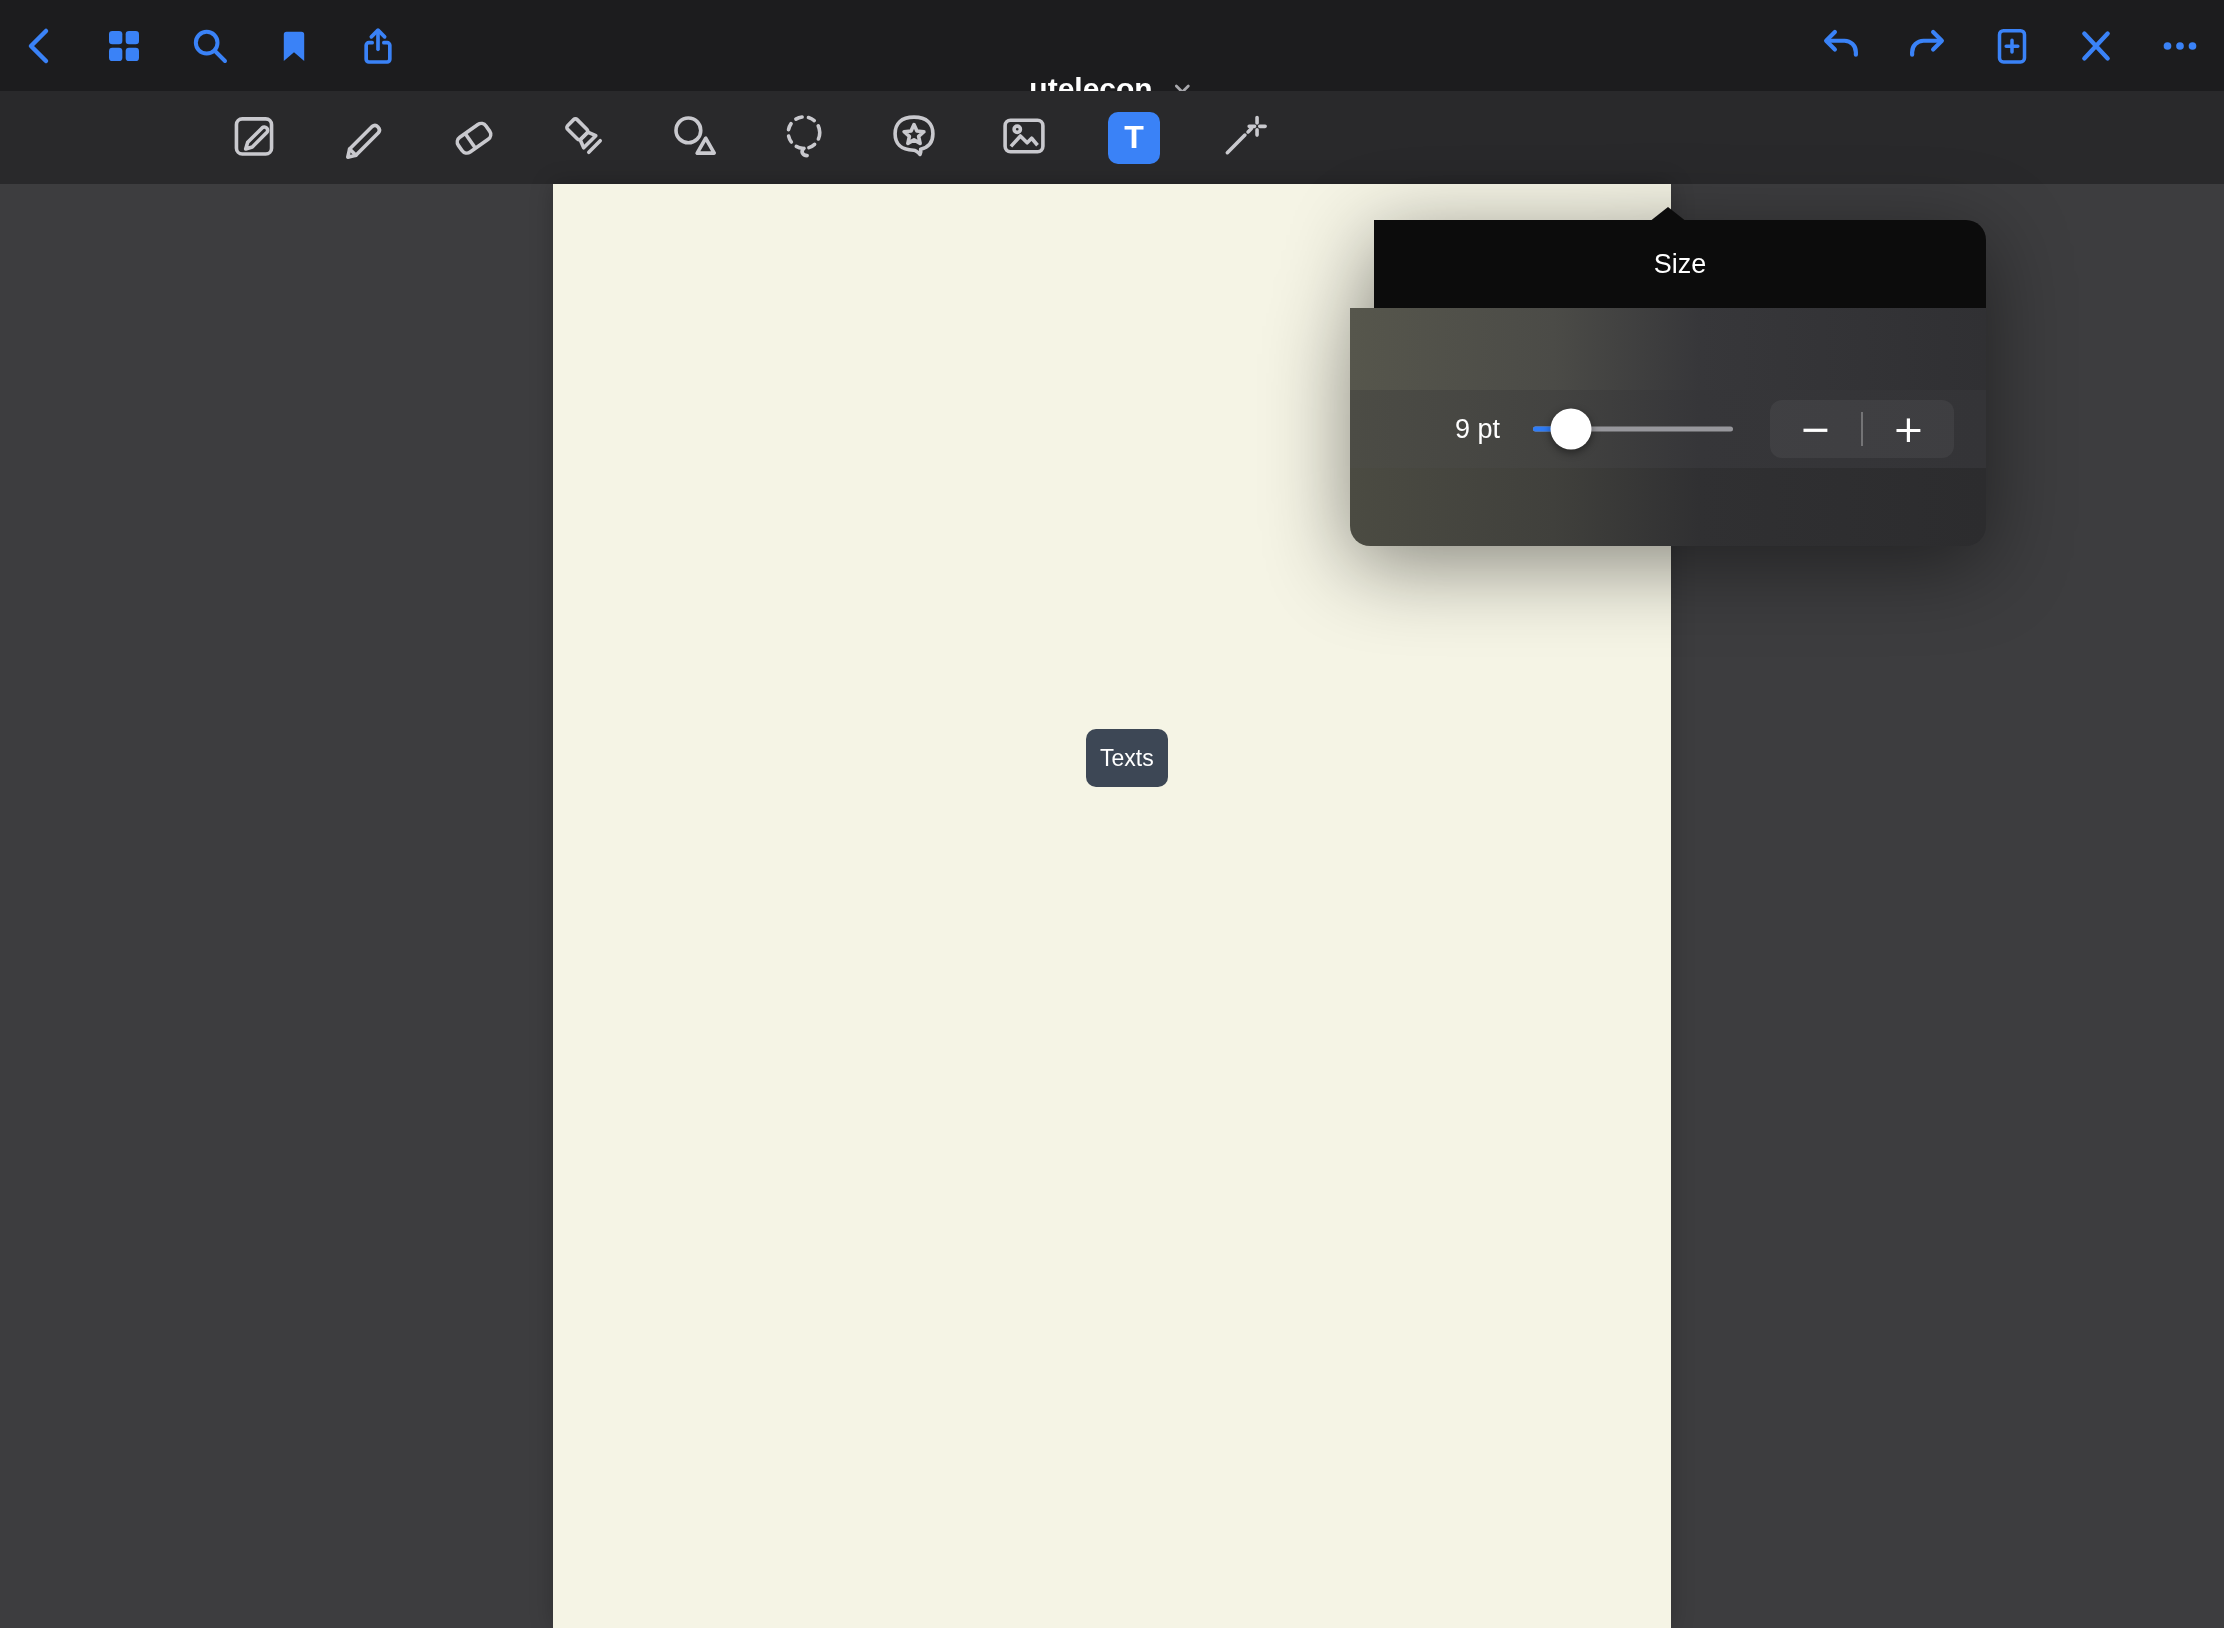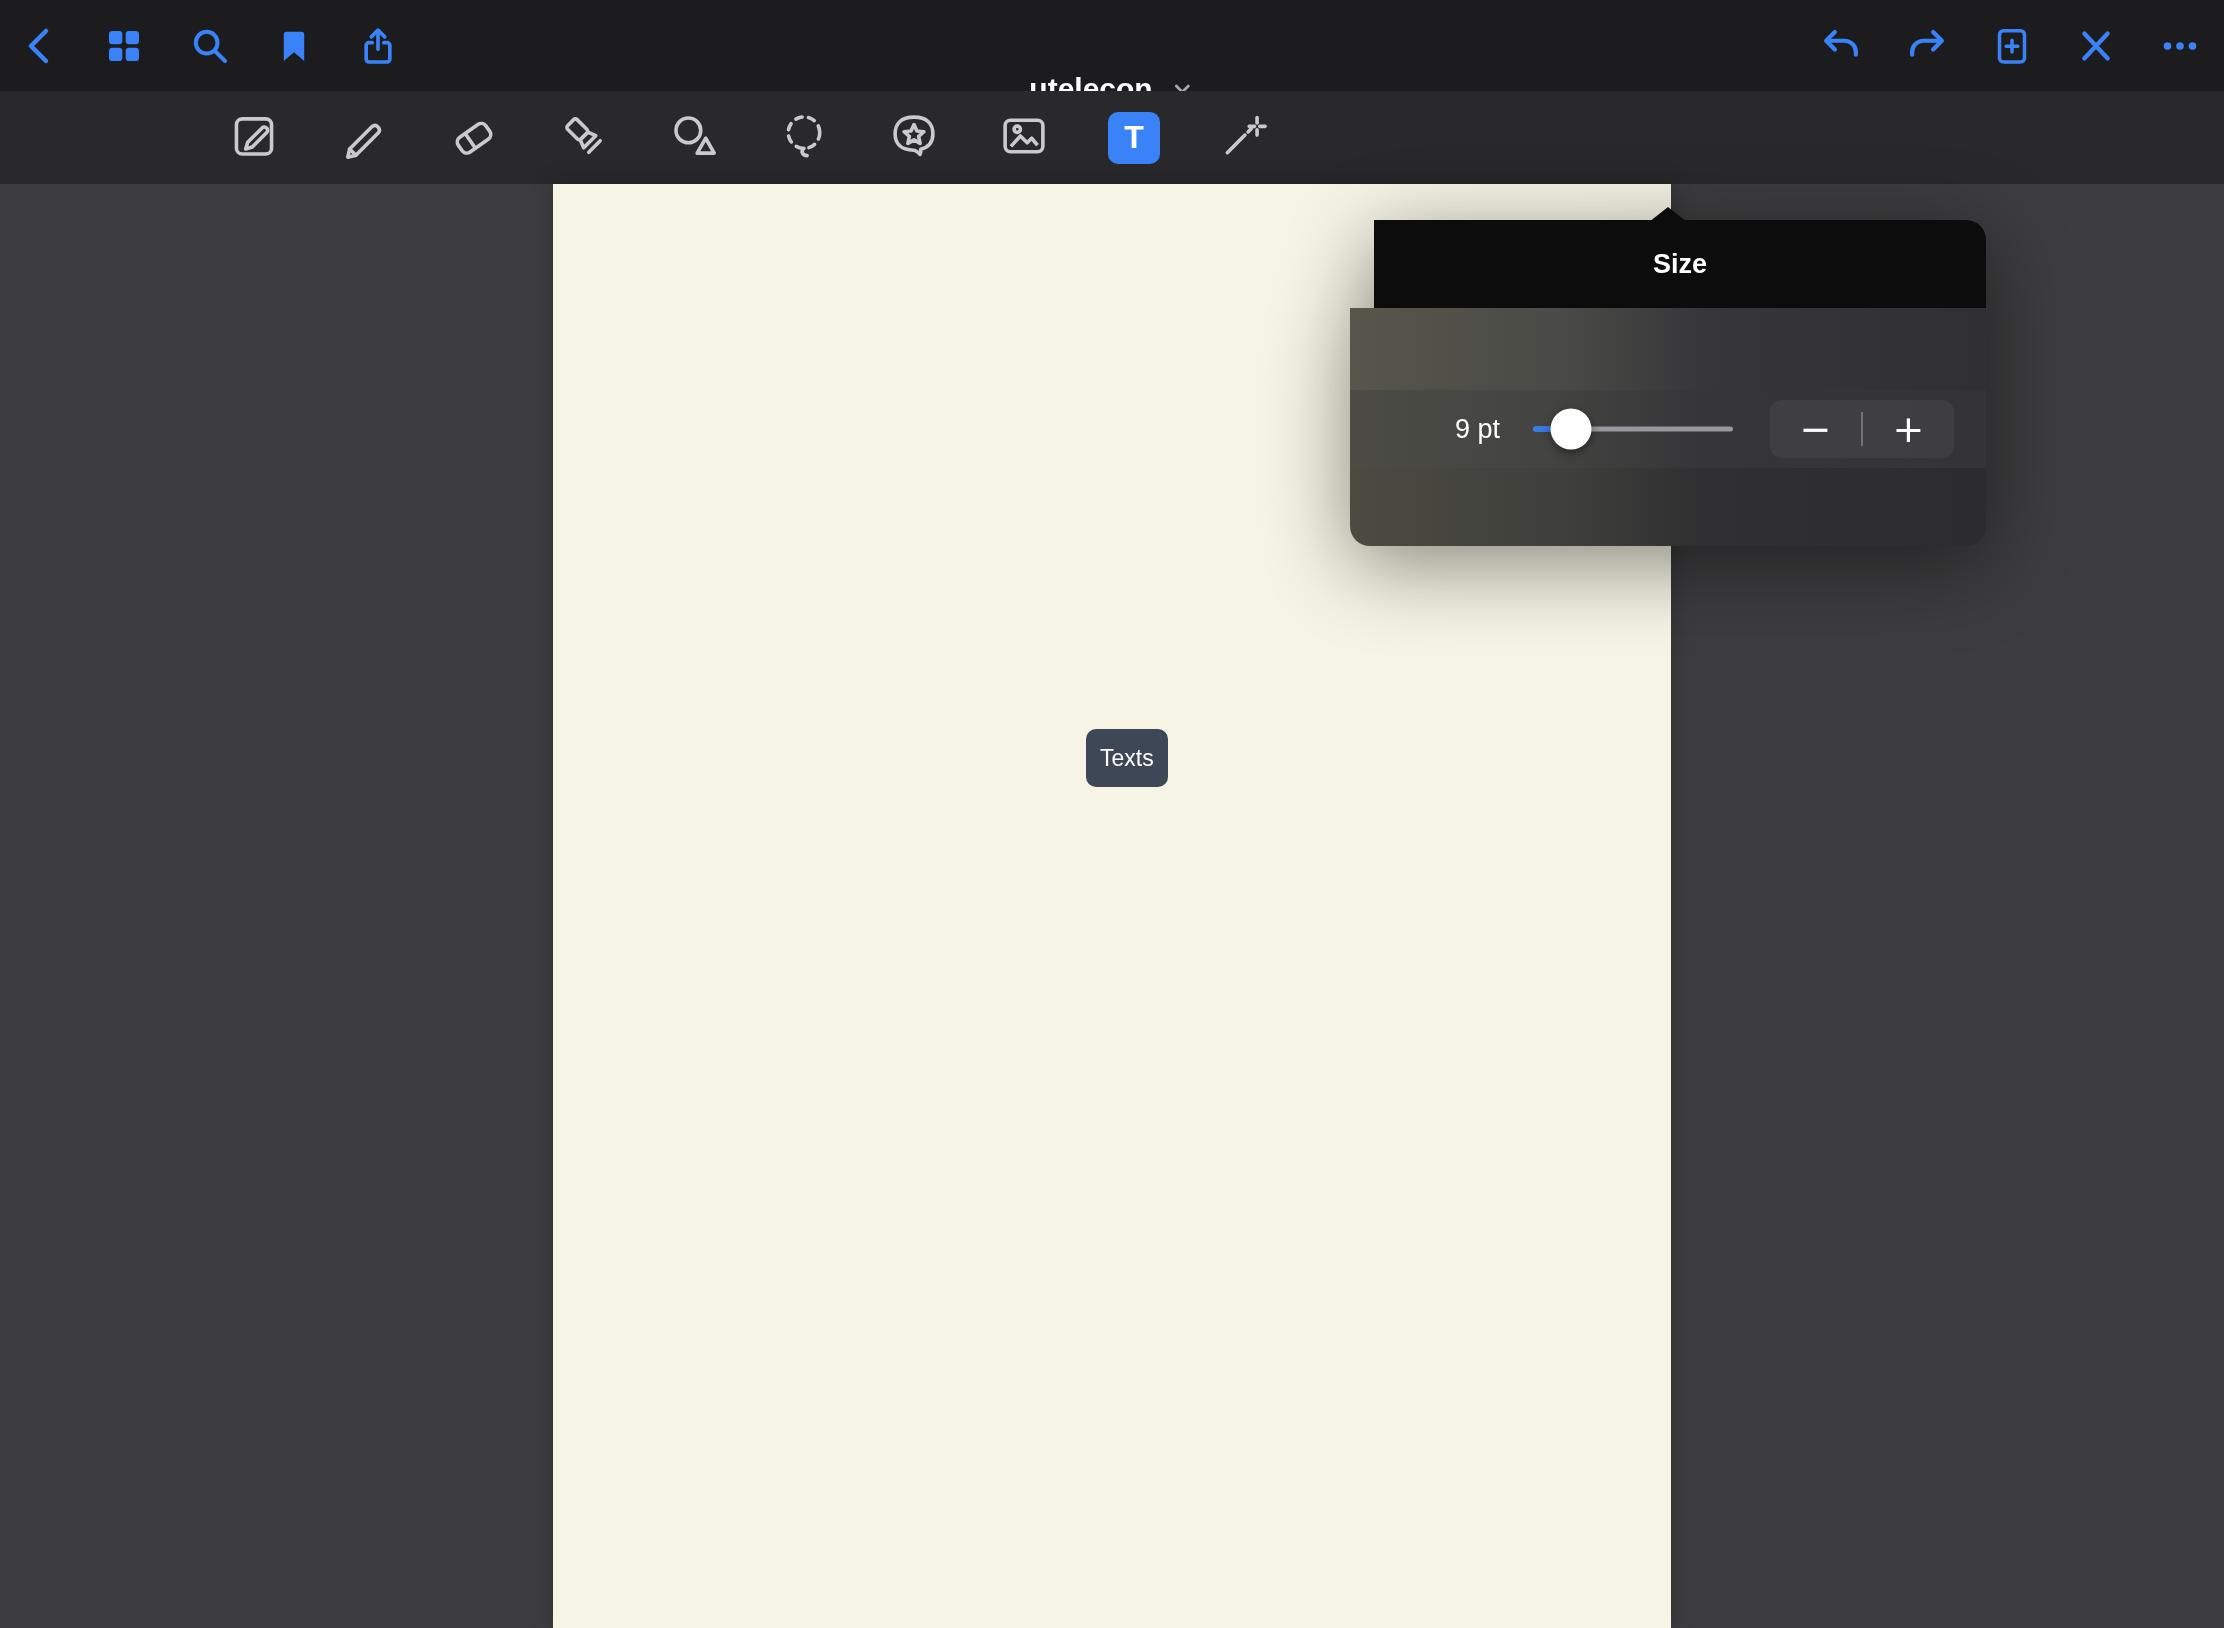--- a/index.html
+++ b/index.html
@@ -47,21 +47,21 @@
     box-shadow:0 0 22px rgba(0,0,0,.22); }
   .text-object { position:absolute; left:533px; top:545px; min-width:78px; height:58px; padding:4px 14px;
     background:#3d4755; border-radius:10px; color:#ffffff; font-size:23px;
     display:flex; align-items:center; justify-content:center; cursor:pointer; }
 
   
   .popover { position:absolute; left:1350px; top:206px; width:636px; filter:drop-shadow(0 18px 42px rgba(0,0,0,.45)); }
   .popover-caret { position:absolute; top:1px; left:299px; width:0; height:0;
     border-left:19px solid transparent; border-right:19px solid transparent; border-bottom:15px solid #0c0c0c; }
   .popover-body { margin-top:14px; border-radius:20px; overflow:hidden; }
-  .popover-header { height:88px; background:#0c0c0c; color:#fff; font-size:27px; font-weight:700;
+  .popover-header { height:88px; background:#0c0c0c; color:#fff; font-size:27px; font-weight:400;
     display:flex; align-items:center; justify-content:center;margin-left:24px; }
   .pop-band-top { height:82px; background:linear-gradient(90deg,#56564c 0%,#4b4b47 32%,#37373a 55%,#303033 100%); }
   .pop-row { position:relative; height:78px; background:linear-gradient(90deg,#4c4c45 0%,#434341 32%,#363639 55%,#343437 100%); }
   .pop-band-bottom { height:78px; background:linear-gradient(90deg,#4b4b42 0%,#40403c 32%,#303032 55%,#2c2c2e 100%); }
   .size-value { position:absolute; left:40px; top:0; height:78px; width:110px;
     display:flex; align-items:center; justify-content:flex-end; color:#fff; font-size:27px; }
   .slider { position:absolute; left:183px; top:0; width:200px; height:78px; cursor:pointer; }
   .slider-track { position:absolute; left:0; right:0; top:50%; transform:translateY(-50%); height:5px; border-radius:3px; background:#97979c; }
   .slider-fill { position:absolute; left:0; top:50%; transform:translateY(-50%); height:5px; border-radius:3px; background:#2f7cf6; }
   .slider-thumb { position:absolute; top:50%; transform:translate(-50%,-50%); width:41px; height:41px;

